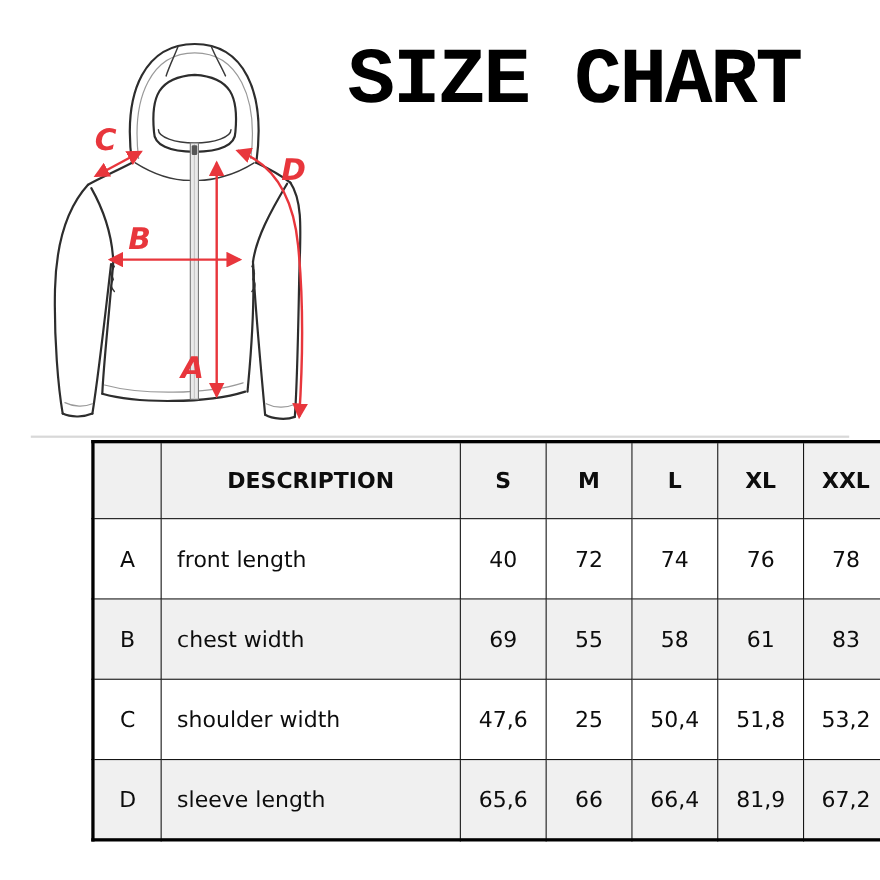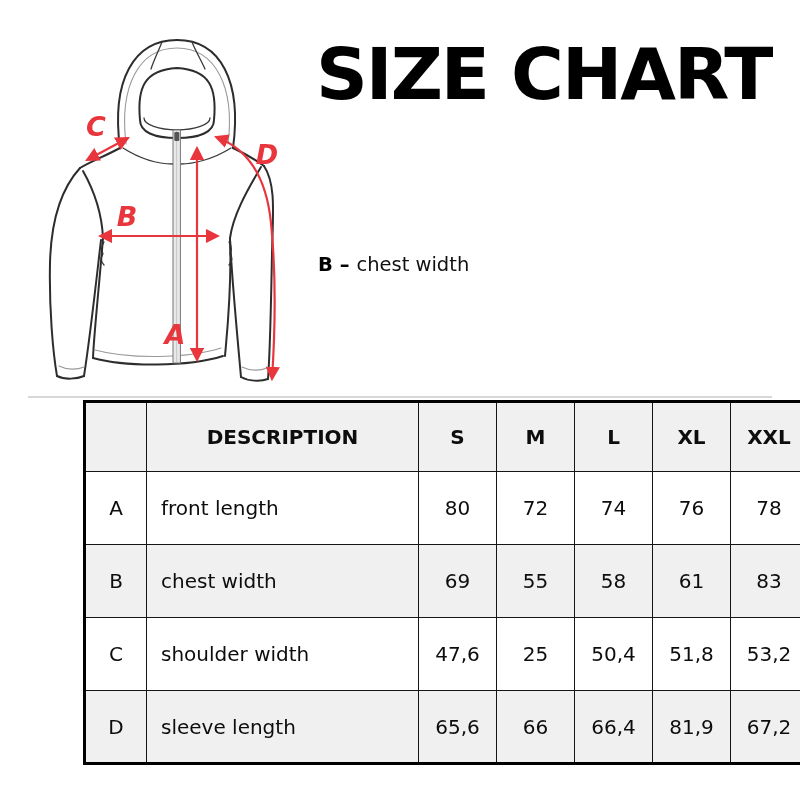--- a/index.html
+++ b/index.html
@@ -4,21 +4,21 @@
 <style>
   :root { --accent:#e8363c; }
   * { margin:0; padding:0; box-sizing:border-box; }
   html,body { background:#fff; }
   body { font-family:"DejaVu Sans","Liberation Sans",sans-serif; color:#111; }
   .page { position:relative; width:800px; height:800px; background:#fff; overflow:hidden; }
 
   .title {
     position:absolute; left:316px; top:38px; width:440px;
     font-size:72px; font-weight:bold; letter-spacing:-2px; line-height:1;
-    color:#000; white-space:nowrap;
+    color:#000; white-space:nowrap;font-family:Liberation Mono, monospace;
   }
 
   .legend { position:absolute; left:318px; top:252px; font-size:19.5px; line-height:25px; }
   .legend-row { white-space:nowrap; }
   .legend-key { font-weight:bold; color:#000; }
   .legend-label { margin-left:7px; color:#111; }
 
   .diagram { position:absolute; left:20px; top:8px; width:300px; height:390px; }
 
   .sep-line { position:absolute; left:28px; top:396px; width:744px; height:2px; background:#d8d8d8; }
@@ -117,23 +117,20 @@
     <path class="arrow" d="M 177,140 L 177,352" marker-start="url(#ah)" marker-end="url(#ah)"></path>
     <path class="arrow" d="M 196,129 C 232,142 247,175 251,215 C 255,255 256,310 252,371" marker-start="url(#ah)" marker-end="url(#ah)"></path>
 
     <text class="m-label" x="76" y="128" text-anchor="middle">C</text>
     <text class="m-label" x="247" y="156" text-anchor="middle">D</text>
     <text class="m-label" x="107" y="218" text-anchor="middle">B</text>
     <text class="m-label" x="155" y="336" text-anchor="middle">A</text>
   </svg>
 
   <div class="legend">
-    <div class="legend-row">
-      <span class="legend-key"><span>B</span> <span>–</span></span><span class="legend-label">chest width</span>
-    </div>
   </div>
 
   <div class="sep-line"></div>
 
   <table class="size-table">
     <colgroup>
       <col style="width:62px">
         <col style="width:272px">
       <col style="width:78px">
         <col style="width:78px">
@@ -149,21 +146,21 @@
         <th class="shade">M</th>
         <th class="shade">L</th>
         <th class="shade">XL</th>
         <th class="shade">XXL</th>
       </tr>
     </thead>
     <tbody>
       <tr>
         <td class="plain">A</td>
         <td class="plain desc">front length</td>
-        <td class="plain">80</td>
+        <td class="plain">40</td>
         <td class="plain">72</td>
         <td class="plain">74</td>
         <td class="plain">76</td>
         <td class="plain">78</td>
       </tr>
       <tr>
         <td class="shade">B</td>
         <td class="shade desc">chest width</td>
         <td class="shade">69</td>
         <td class="shade">55</td>

